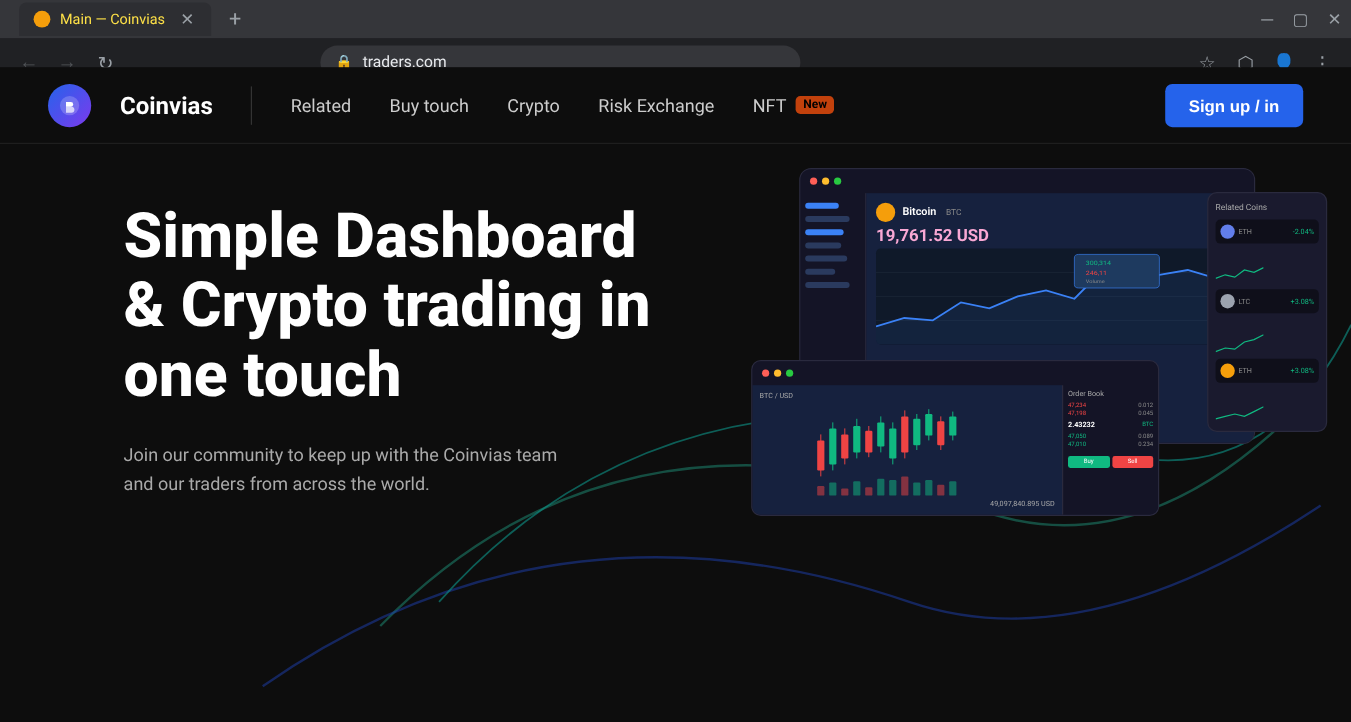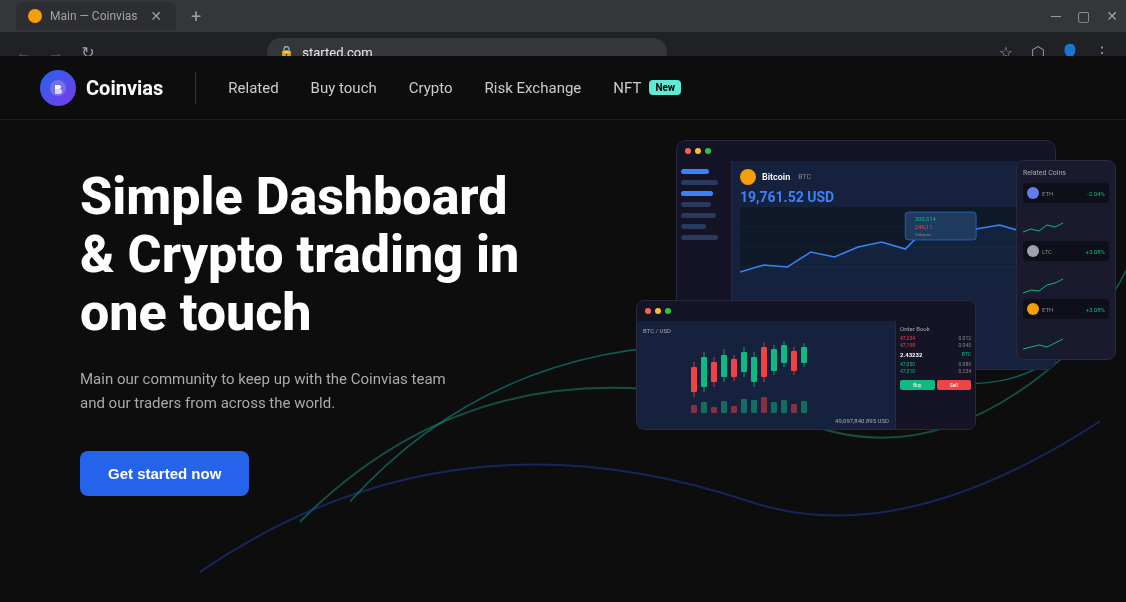--- a/index.html
+++ b/index.html
@@ -41,21 +41,21 @@
       min-width: 160px;
       max-width: 220px;
     }
     .tab-favicon {
       width: 14px; height: 14px;
       background: #f59e0b;
       border-radius: 50%;
       flex-shrink: 0;
     }
     .tab-title {
-      color: #a3a3a3;
+      color: #fde047;
       font-size: 12px;
       flex: 1;
       overflow: hidden;
       text-overflow: ellipsis;
       white-space: nowrap;
     }
     .tab-close {
       color: #9aa0a6;
       font-size: 14px;
       cursor: pointer;
@@ -149,21 +149,21 @@
       display: flex;
       align-items: center;
       padding: 0 40px;
       border-bottom: 1px solid #1e1e1e;
       position: relative;
       z-index: 10;
     }
     .logo-area {
       display: flex;
       align-items: center;
-      gap: 10px;
+      gap: 24px;
       margin-right: 32px;
     }
     .logo-icon {
       width: 36px; height: 36px;
       border-radius: 50%;
       background: linear-gradient(135deg, #2563eb, #7c3aed);
       display: flex; align-items: center; justify-content: center;
       color: white;
       font-size: 16px;
       font-weight: bold;
@@ -191,21 +191,21 @@
       cursor: pointer;
       text-decoration: none;
       transition: color 0.2s;
     }
     .nft-badge {
       display: flex;
       align-items: center;
       gap: 8px;
     }
     .nft-tag {
-      background: #5eead4;
+      background: #c2410c;
       color: #000;
       font-size: 10px;
       font-weight: 700;
       padding: 2px 6px;
       border-radius: 4px;
     }
     .sign-btn {
       margin-left: auto;
       background: #2563eb;
       color: white;
@@ -217,20 +217,21 @@
       cursor: pointer;
     }
 
     
     .hero {
       display: flex;
       align-items: flex-start;
       padding: 48px 80px 0 80px;
       position: relative;
       height: calc(100% - 64px);
+      margin-left: 23px;
     }
     .hero-left {
       max-width: 460px;
       flex-shrink: 0;
       position: relative;
       z-index: 5;
     }
     .hero-title {
       color: #ffffff;
       font-size: 52px;
@@ -264,21 +265,21 @@
       left: 0;
       width: 100%;
       height: 100%;
       pointer-events: none;
       z-index: 1;
     }
 
     
     .dashboard-mockup {
       position: absolute;
-      right: 10px;
+      right: 20px;
       top: 20px;
       width: 480px;
       height: 290px;
       z-index: 5;
     }
 
     .dash-main {
       position: absolute;
       top: 0;
       left: 40px;
@@ -339,21 +340,21 @@
       width: 16px; height: 16px;
       background: #f59e0b;
       border-radius: 50%;
     }
     .coin-name {
       color: #ffffff;
       font-size: 9px;
       font-weight: 600;
     }
     .coin-price {
-      color: #3b82f6;
+      color: #f9a8d4;
       font-size: 14px;
       font-weight: 700;
       margin-bottom: 2px;
     }
     .coin-change {
       color: #10b981;
       font-size: 8px;
       margin-bottom: 8px;
     }
 
@@ -445,21 +446,21 @@
       <span class="window-ctrl">✕</span>
     </div>
   </div>
 
   <div class="browser-address-bar">
     <div class="nav-btn disabled">←</div>
     <div class="nav-btn disabled">→</div>
     <div class="nav-btn">↻</div>
     <div class="address-bar">
       <span class="secure-icon">🔒</span>
-      <span class="address-text">started.com</span>
+      <span class="address-text">traders.com</span>
     </div>
     <div class="browser-right-controls">
       <div class="icon-btn">☆</div>
       <div class="icon-btn">⬡</div>
       <div class="icon-btn">👤</div>
       <div class="icon-btn">⋮</div>
     </div>
   </div>
 </div>
 
@@ -480,34 +481,34 @@
     <div class="nav-links">
       <span class="nav-link">Related</span>
       <span class="nav-link">Buy touch</span>
       <span class="nav-link">Crypto</span>
       <span class="nav-link">Risk Exchange</span>
       <span class="nft-badge">
         <span class="nav-link">NFT</span>
         <span class="nft-tag">New</span>
       </span>
     </div>
+    <button class="sign-btn">Sign up / in</button>
   </nav>
 
   <div class="hero">
 
     <svg class="curve-lines" viewBox="0 0 1126 480" preserveAspectRatio="none">
       <path d="M300 400 Q500 200 800 300 Q950 360 1100 200" stroke="#1a6b5a" stroke-width="2" fill="none" opacity="0.7"></path>
       <path d="M200 450 Q450 280 750 380 Q900 430 1100 300" stroke="#1e40af" stroke-width="2" fill="none" opacity="0.5"></path>
       <path d="M350 380 Q550 160 900 250 Q1050 300 1126 150" stroke="#0d9488" stroke-width="1.5" fill="none" opacity="0.6"></path>
     </svg>
 
     <div class="hero-left">
       <h1 class="hero-title">Simple Dashboard &amp; Crypto trading in one touch</h1>
-      <p class="hero-subtitle">Main our community to keep up with the Coinvias team and our traders from across the world.</p>
-      <button class="cta-btn">Get started now</button>
+      <p class="hero-subtitle">Join our community to keep up with the Coinvias team and our traders from across the world.</p>
     </div>
 
     <div class="dashboard-mockup">
 
       <div class="dash-main">
         <div class="dash-top-bar">
           <div class="dot dot-red"></div>
           <div class="dot dot-yellow"></div>
           <div class="dot dot-green"></div>
         </div>

